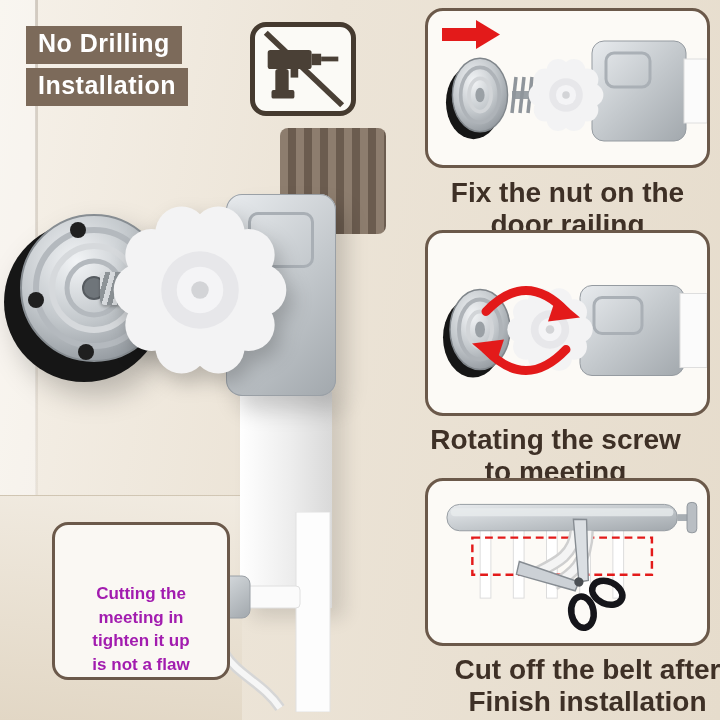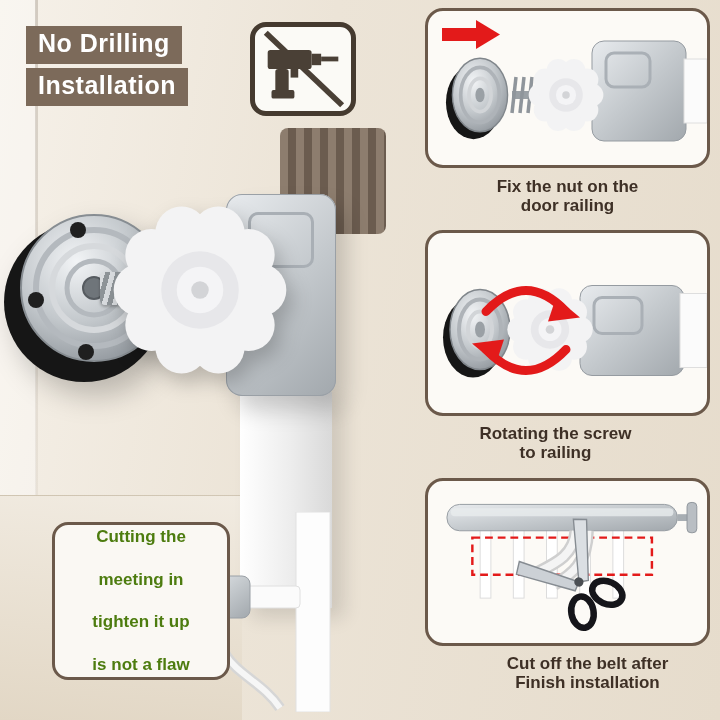--- a/index.html
+++ b/index.html
@@ -39,29 +39,29 @@
     font-size:25px;font-weight:800;padding:3px 12px 6px;margin-bottom:4px;letter-spacing:.5px;}
   .nodrill{left:250px;top:22px;width:106px;height:94px;box-sizing:border-box;z-index:6;
     background:#fbfaf6;border:5px solid #453a2f;border-radius:16px;}
   .nodrill svg{width:100%;height:100%;}
   
   .panel{border:3px solid #6b594a;border-radius:18px;background:#fcfaf6;z-index:5;box-sizing:border-box;}
   .panel svg{position:absolute;left:0;top:0;width:100%;height:100%;}
   .p1{left:425px;top:8px;width:285px;height:160px;}
   .p2{left:425px;top:230px;width:285px;height:186px;}
   .p3{left:425px;top:478px;width:285px;height:168px;}
-  .caption{z-index:5;font-weight:700;font-size:17px;color:#3e3026;text-align:center;line-height:1.14;}
+  .caption{z-index:5;font-weight:700;font-size:28px;color:#3e3026;text-align:center;line-height:1.14;}
   .cap1{left:420px;top:177px;width:295px;}
   .cap2{left:408px;top:424px;width:295px;}
   .cap3{left:440px;top:654px;width:295px;}
   
   .note{left:52px;top:522px;width:178px;height:158px;box-sizing:border-box;z-index:5;
     border:3px solid #6b594a;border-radius:16px;background:#faf8f3;
-    display:flex;flex-direction:column;justify-content:space-between;align-items:center;
-    font-weight:700;font-size:17px;color:#4d7c0f;line-height:1.4;text-align:center;}
+    display:flex;flex-direction:column;justify-content:flex-end;align-items:center;
+    font-weight:700;font-size:17px;color:#a21caf;line-height:1.4;text-align:center;}
   .note-illus{left:192px;top:512px;width:156px;height:200px;z-index:4;}
 </style>
 </head>
 <body>
 
 <svg style="position:absolute;width:0;height:0" aria-hidden="true">
   <defs>
     <radialGradient id="metalGrad" cx="38%" cy="32%" r="75%">
       <stop offset="0%" stop-color="#f2f4f6"></stop>
       <stop offset="55%" stop-color="#c3c8cc"></stop>
@@ -185,21 +185,21 @@
       <g>
         <path d="M 58 78 Q 98 36 138 78" fill="none" stroke="#e31a1a" stroke-width="9" stroke-linecap="round"></path>
         <polygon points="128,64 152,84 120,88" fill="#e31a1a"></polygon>
         <path d="M 138 116 Q 98 158 58 116" fill="none" stroke="#e31a1a" stroke-width="9" stroke-linecap="round"></path>
         <polygon points="68,130 44,110 76,106" fill="#e31a1a"></polygon>
       </g>
     </svg>
   </div>
   <div class="abs caption cap2">
     <div>Rotating the screw</div>
-    <div>to railing</div>
+    <div>to meeting</div>
   </div>
 
   <div class="abs panel p3">
     <svg viewBox="0 0 279 166">
       <g fill="#ffffff" stroke="#dcdcdc">
         <rect x="50" y="46" width="11" height="74"></rect>
         <rect x="84" y="46" width="11" height="74"></rect>
         <rect x="118" y="46" width="11" height="74"></rect>
         <rect x="152" y="46" width="11" height="74"></rect>
         <rect x="186" y="46" width="11" height="74"></rect>

